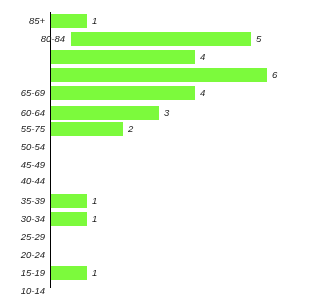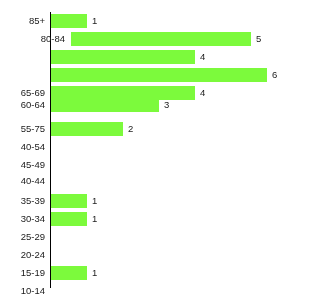--- a/index.html
+++ b/index.html
@@ -11,20 +11,21 @@
     width: 300px;
     height: 300px;
     overflow: hidden;
     font-family: "Liberation Sans", sans-serif;
   }
   #chart {
     position: relative;
     width: 300px;
     height: 300px;
     background: #ffffff;
+    font-style: italic;
   }
   
   #axis-line {
     position: absolute;
     left: 50px;
     top: 12px;
     width: 1px;
     height: 276px;
     background: #000000;
   }
@@ -85,32 +86,32 @@
       </div>
       <div class="row" style="top: 66px;">
         <div class="bar" style="width: 216px; background: rgb(124, 250, 60);"></div>
         <div class="bar-value" style="left: 272px;">6</div>
       </div>
       <div class="row" style="top: 84px;">
         <div class="cat-label">65-69</div>
         <div class="bar" style="width: 144px; background: rgb(124, 250, 60);"></div>
         <div class="bar-value" style="left: 200px;">4</div>
       </div>
-      <div class="row" style="top: 96px;">
+      <div class="row" style="top: 104px;">
         <div class="cat-label">60-64</div>
         <div class="bar" style="width: 108px; background: rgb(124, 250, 60);"></div>
         <div class="bar-value" style="left: 164px;">3</div>
       </div>
       <div class="row" style="top: 120px;">
         <div class="cat-label">55-75</div>
         <div class="bar" style="width: 72px; background: rgb(124, 250, 60);"></div>
         <div class="bar-value" style="left: 128px;">2</div>
       </div>
       <div class="row" style="top: 138px;">
-        <div class="cat-label">40-54</div>
+        <div class="cat-label">50-54</div>
       </div>
       <div class="row" style="top: 156px; padding-left: 31px;">
         <div class="cat-label">45-49</div>
       </div>
       <div class="row" style="top: 172px;">
         <div class="cat-label">40-44</div>
       </div>
       <div class="row" style="top: 192px;">
         <div class="cat-label">35-39</div>
         <div class="bar" style="width: 36px; background: rgb(124, 250, 60);"></div>

